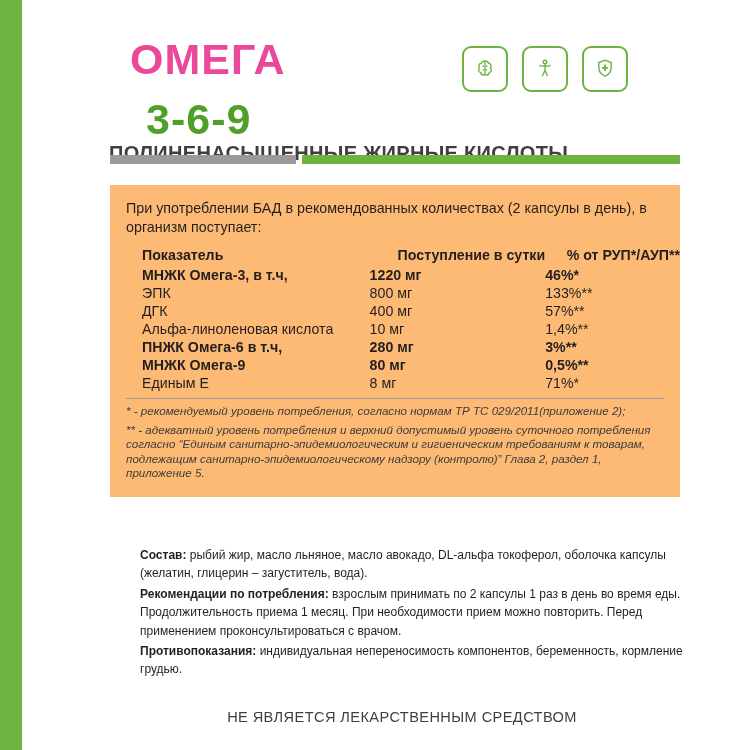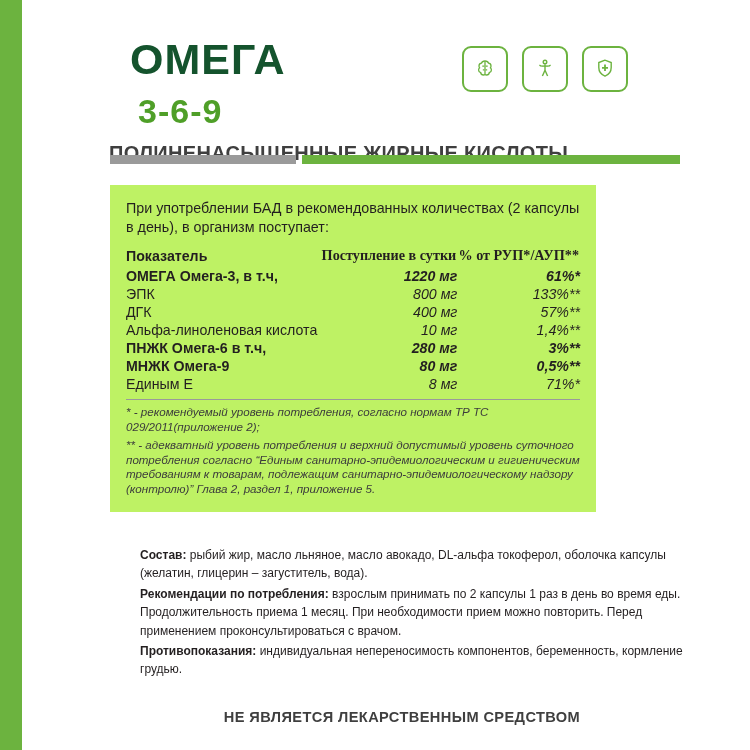--- a/index.html
+++ b/index.html
@@ -46,32 +46,32 @@
     width: 706px;
   }
   .title-wrap {
     position: absolute;
     left: 108px;
     top: 8px;
   }
   .title-line1 {
     font-size: 43px;
     font-weight: bold;
-    color: #14532d;
+    color: #ec4899;
     letter-spacing: 1px;
     line-height: 42px;
     margin: 0;
   }
   .title-line2 {
-    font-size: 34px;
+    font-size: 43px;
     font-weight: bold;
     color: #4f9f28;
     letter-spacing: 1px;
     line-height: 46px;
-    margin: 8px;
+    margin: 16px;
   }
   .subtitle {
     position: absolute;
     left: 87px;
     top: 112px;
     font-size: 20px;
     font-weight: bold;
     color: #3f3f3f;
     letter-spacing: 0.3px;
     white-space: nowrap;
@@ -112,52 +112,53 @@
     left: 280px;
     width: 378px;
     background: #6cb33f;
   }
 
   
   .info-box {
     position: absolute;
     left: 88px;
     top: 185px;
-    width: 486px;
-    background: #bef264;
+    width: 570px;
+    background: #fdba74;
     padding: 14px 16px 12px 16px;
     box-sizing: border-box;
   }
   .intro {
     font-size: 14.3px;
     line-height: 19px;
     color: #231f20;
     margin: 0 0 10px 0;
   }
 
   table.nutrition {
     width: 100%;
     border-collapse: collapse;
     font-size: 14.2px;
+    margin-left: 16px;
   }
   table.nutrition th {
     font-weight: bold;
     text-align: left;
     padding: 0 0 3px 0;
     font-size: 14.2px;
     white-space: nowrap;
   }
-  table.nutrition th.c2, table.nutrition th.c3 { text-align: center; font-family: Liberation Serif, serif; }
+  table.nutrition th.c2, table.nutrition th.c3 { text-align: right; }
   table.nutrition td {
     padding: 1px 0;
     font-size: 14.2px;
     white-space: nowrap;
   }
   table.nutrition td.c1 { padding-left: 0; }
-  table.nutrition td.c2, table.nutrition td.c3 { text-align: right; font-style: italic; }
+  table.nutrition td.c2, table.nutrition td.c3 { text-align: left; }
   table.nutrition tr.bold td { font-weight: bold; }
   .hr-line {
     border: 0;
     border-top: 1px solid #9a9a9a;
     margin: 6px 0 5px 0;
   }
   .footnote {
     font-size: 11.6px;
     font-style: italic;
     line-height: 14.5px;
@@ -180,21 +181,21 @@
   }
   .sect b { font-weight: bold; }
 
   .disclaimer {
     position: absolute;
     left: 0;
     right: 0;
     bottom: 25px;
     text-align: center;
     font-size: 14.6px;
-    font-weight: bold;
+    font-weight: normal;
     letter-spacing: 0.4px;
     color: #3f3f3f;
     padding-left: 32px;
   }
 </style>
 </head>
 <body>
 
 <div class="page">
   <div class="left-bar"></div>
@@ -252,23 +253,23 @@
       <table class="nutrition">
         <thead>
           <tr>
             <th class="c1">Показатель</th>
             <th class="c2">Поступление в сутки</th>
             <th class="c3">% от РУП*/АУП**</th>
           </tr>
         </thead>
         <tbody>
           <tr class="bold">
-            <td class="c1">ОМЕГА Омега-3, в т.ч,</td>
+            <td class="c1">МНЖК Омега-3, в т.ч,</td>
             <td class="c2">1220 мг</td>
-            <td class="c3">61%*</td>
+            <td class="c3">46%*</td>
           </tr>
           <tr>
             <td class="c1">ЭПК</td>
             <td class="c2">800 мг</td>
             <td class="c3">133%**</td>
           </tr>
           <tr>
             <td class="c1">ДГК</td>
             <td class="c2">400 мг</td>
             <td class="c3">57%**</td>

